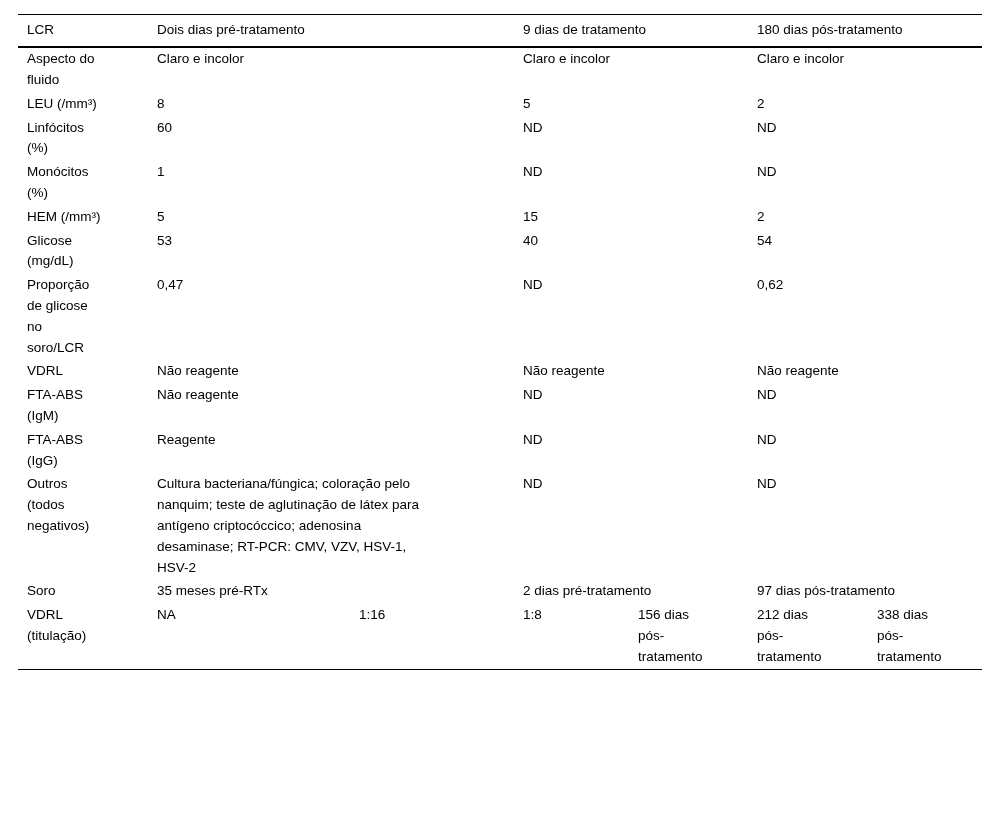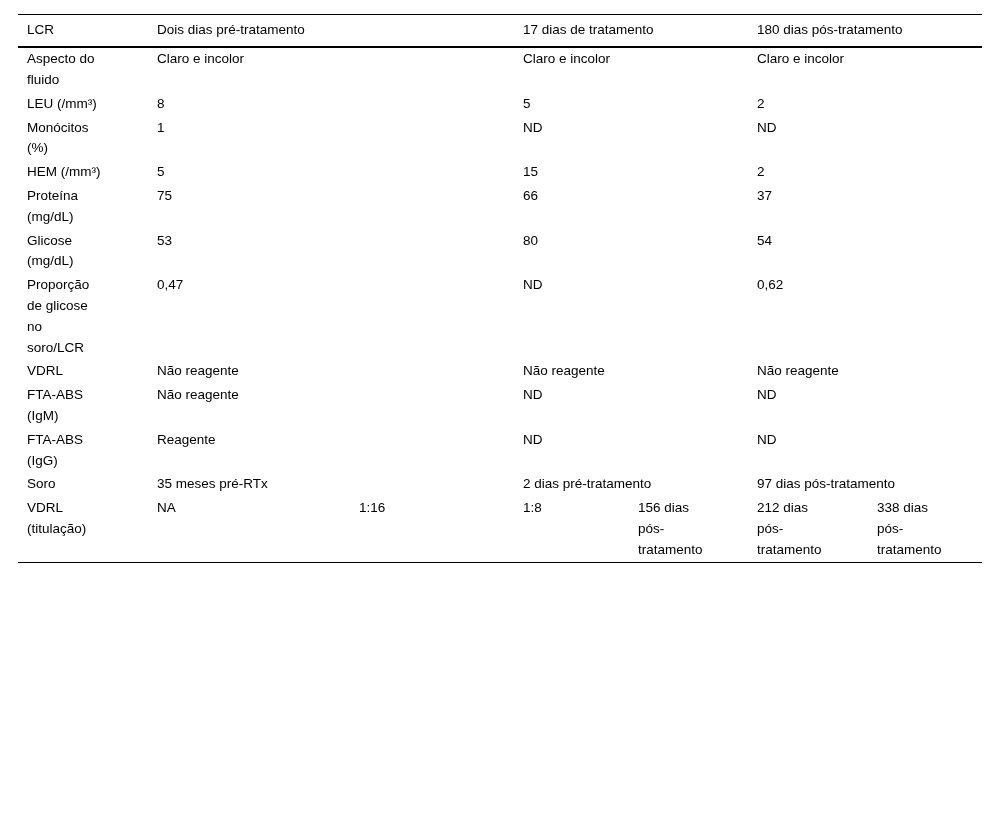--- a/index.html
+++ b/index.html
@@ -61,63 +61,63 @@
       <col class="w2b">
       <col class="w3a">
       <col class="w3b">
       <col class="w4a">
       <col class="w4b">
   </colgroup>
   <thead>
     <tr>
       <th class="c-label">LCR</th>
       <th colspan="2">Dois dias pré-tratamento</th>
-      <th colspan="2">17 dias de tratamento</th>
+      <th colspan="2">9 dias de tratamento</th>
       <th colspan="2">180 dias pós-tratamento</th>
     </tr>
   </thead>
   <tbody>
     <tr>
       <td class="c-label">Aspecto do
 fluido</td>
       <td colspan="2">Claro e incolor</td>
       <td colspan="2">Claro e incolor</td>
       <td colspan="2">Claro e incolor</td>
     </tr>
     <tr>
       <td class="c-label">LEU (/mm³)</td>
       <td colspan="2">8</td>
       <td colspan="2">5</td>
       <td colspan="2">2</td>
     </tr>
     <tr>
+      <td class="c-label">Linfócitos
+(%)</td>
+      <td colspan="2">60</td>
+      <td colspan="2">ND</td>
+      <td colspan="2">ND</td>
+    </tr>
+    <tr>
       <td class="c-label">Monócitos
 (%)</td>
       <td colspan="2">1</td>
       <td colspan="2">ND</td>
       <td colspan="2">ND</td>
     </tr>
     <tr>
       <td class="c-label">HEM (/mm³)</td>
       <td colspan="2">5</td>
       <td colspan="2">15</td>
       <td colspan="2">2</td>
     </tr>
     <tr>
-      <td class="c-label">Proteína
-(mg/dL)</td>
-      <td colspan="2">75</td>
-      <td colspan="2">66</td>
-      <td colspan="2">37</td>
-    </tr>
-    <tr>
       <td class="c-label">Glicose
 (mg/dL)</td>
       <td colspan="2">53</td>
-      <td colspan="2">80</td>
+      <td colspan="2">40</td>
       <td colspan="2">54</td>
     </tr>
     <tr>
       <td class="c-label">Proporção
 de glicose
 no
 soro/LCR</td>
       <td colspan="2">0,47</td>
       <td colspan="2">ND</td>
       <td colspan="2">0,62</td>
@@ -136,20 +136,32 @@
       <td colspan="2">ND</td>
     </tr>
     <tr>
       <td class="c-label">FTA-ABS
 (IgG)</td>
       <td colspan="2">Reagente</td>
       <td colspan="2">ND</td>
       <td colspan="2">ND</td>
     </tr>
     <tr>
+      <td class="c-label">Outros
+(todos
+negativos)</td>
+      <td colspan="2">Cultura bacteriana/fúngica; coloração pelo
+nanquim; teste de aglutinação de látex para
+antígeno criptocóccico; adenosina
+desaminase; RT-PCR: CMV, VZV, HSV-1,
+HSV-2</td>
+      <td colspan="2">ND</td>
+      <td colspan="2">ND</td>
+    </tr>
+    <tr>
       <td class="c-label">Soro</td>
       <td colspan="2">35 meses pré-RTx</td>
       <td colspan="2">2 dias pré-tratamento</td>
       <td colspan="2">97 dias pós-tratamento</td>
     </tr>
     <tr>
       <td class="c-label">VDRL
 (titulação)</td>
       <td>NA</td>
       <td>1:16</td>

